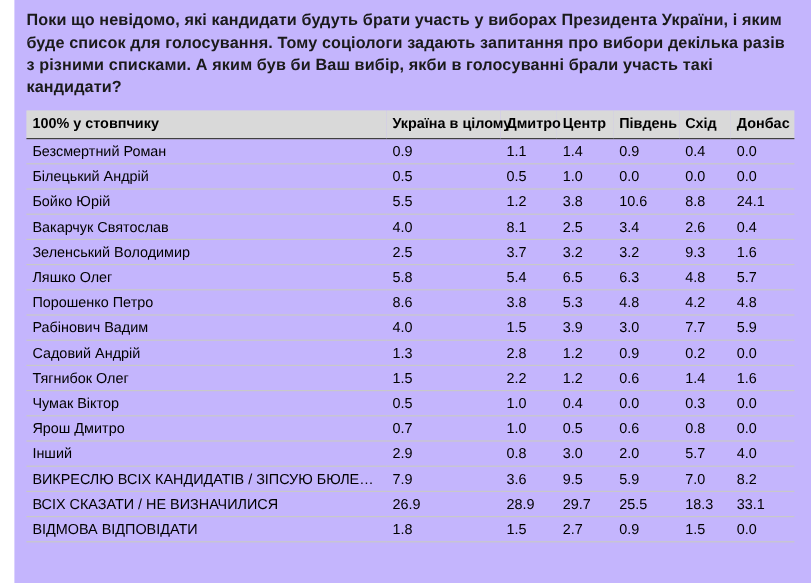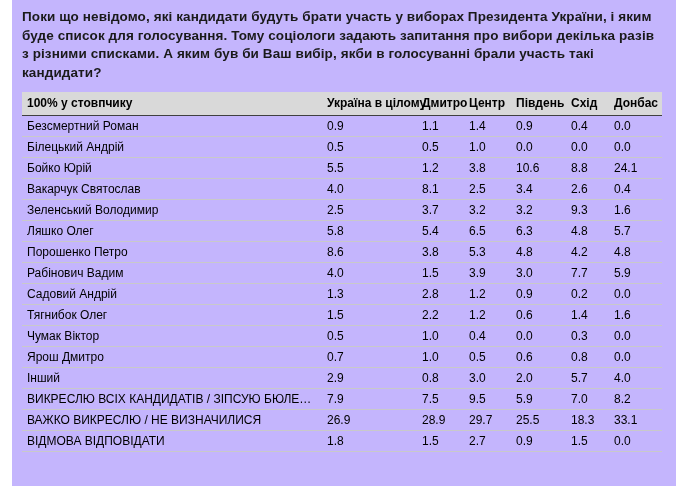--- a/index.html
+++ b/index.html
@@ -238,28 +238,28 @@
             <td class="num">2.9</td>
             <td class="num">0.8</td>
             <td class="num">3.0</td>
             <td class="num">2.0</td>
             <td class="num">5.7</td>
             <td class="num">4.0</td>
           </tr>
           <tr>
             <td class="label">ВИКРЕСЛЮ ВСІХ КАНДИДАТІВ / ЗІПСУЮ БЮЛЕТЕНЬ</td>
             <td class="num">7.9</td>
-            <td class="num">7.5</td>
+            <td class="num">3.6</td>
             <td class="num">9.5</td>
             <td class="num">5.9</td>
             <td class="num">7.0</td>
             <td class="num">8.2</td>
           </tr>
           <tr>
-            <td class="label">ВАЖКО ВИКРЕСЛЮ / НЕ ВИЗНАЧИЛИСЯ</td>
+            <td class="label">ВСІХ СКАЗАТИ / НЕ ВИЗНАЧИЛИСЯ</td>
             <td class="num">26.9</td>
             <td class="num">28.9</td>
             <td class="num">29.7</td>
             <td class="num">25.5</td>
             <td class="num">18.3</td>
             <td class="num">33.1</td>
           </tr>
           <tr>
             <td class="label">ВІДМОВА ВІДПОВІДАТИ</td>
             <td class="num">1.8</td>

